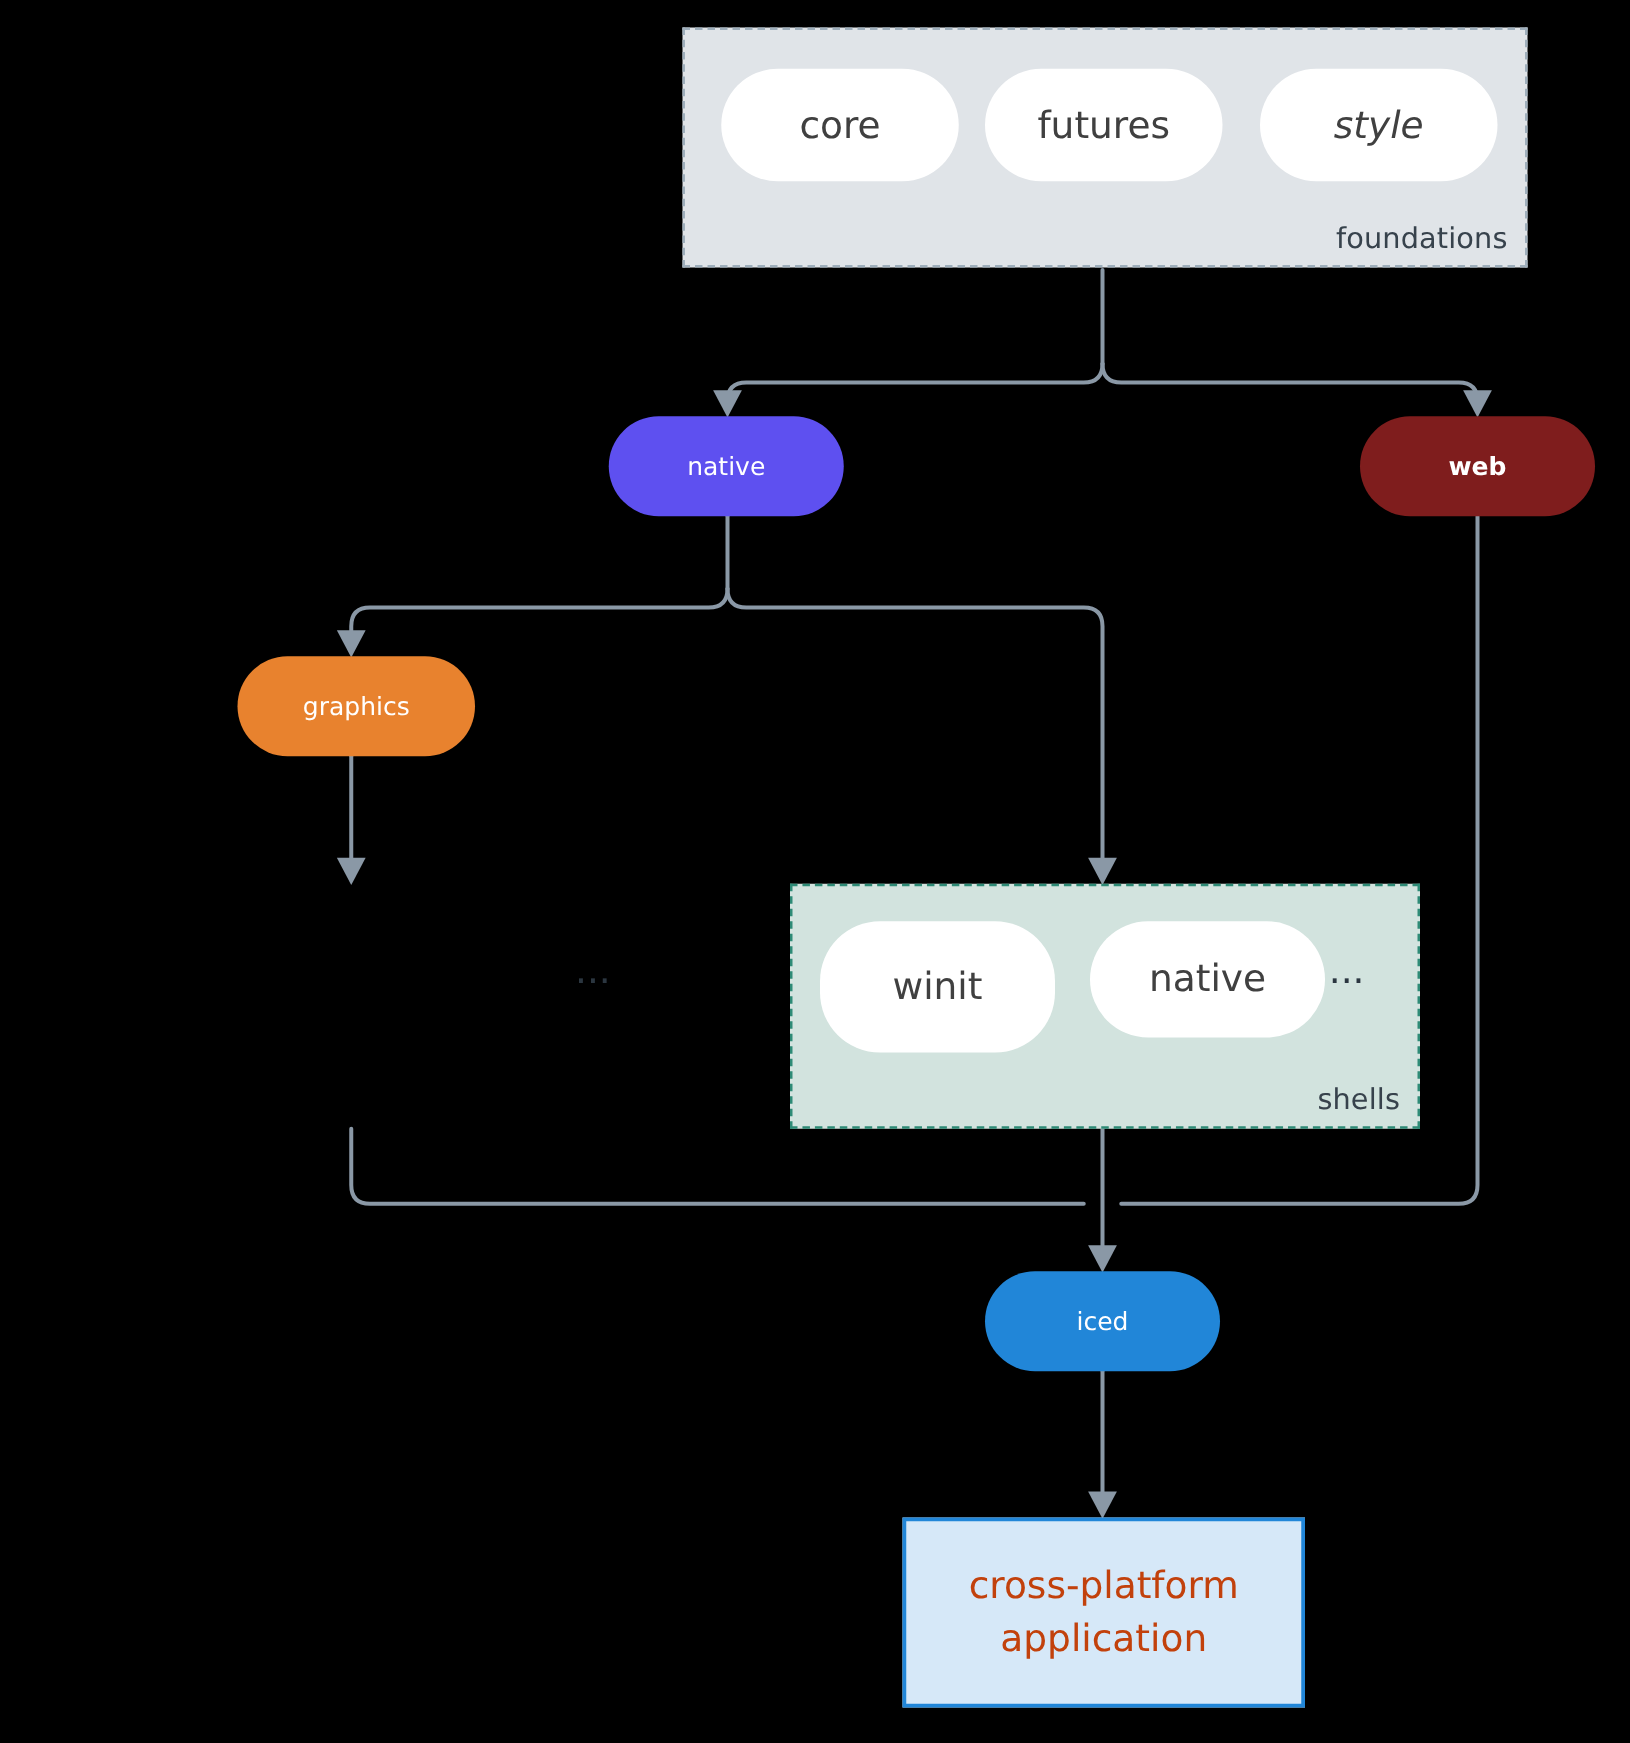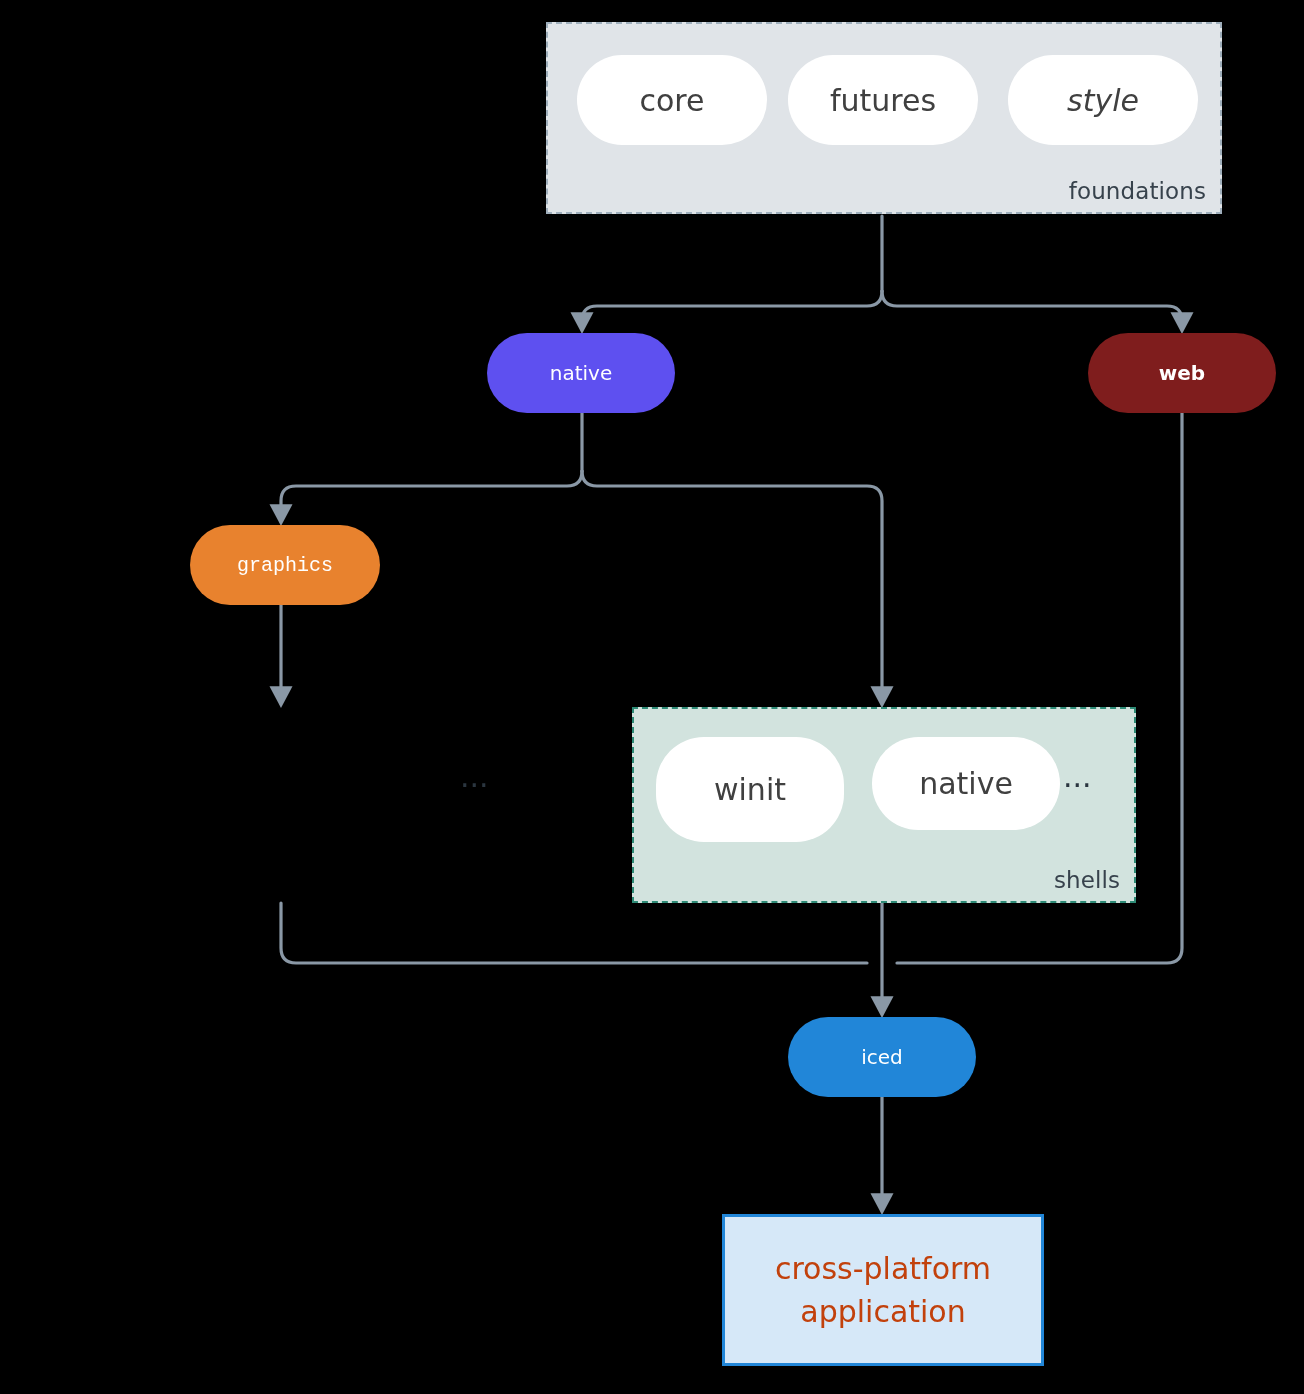--- a/index.html
+++ b/index.html
@@ -84,21 +84,21 @@
     display: flex;
     align-items: center;
     justify-content: center;
     border-radius: 48px;
     color: #FFFFFF;
     font-size: 20px;
     box-sizing: border-box;
   }
   #node-native  { left: 487px; top: 333px; width: 188px; height: 80px; background: #5E50F0; }
   #node-web     { left: 1088px; top: 333px; width: 188px; height: 80px; background: #7f1d1d; font-weight: bold; }
-  #node-graphics{ left: 190px; top: 525px; width: 190px; height: 80px; background: #E8822E; font-family: Liberation Mono, monospace; }
+  #node-graphics{ left: 190px; top: 525px; width: 190px; height: 80px; background: #E8822E; }
   #node-iced    { left: 788px; top: 1017px; width: 188px; height: 80px; background: #2186D8; }
 
   #node-core    { left: 29px; top: 31px; width: 190px; height: 90px; }
   #node-futures { left: 240px; top: 31px; width: 190px; height: 90px; }
   #node-style   { left: 460px; top: 31px; width: 190px; height: 90px; font-style: italic; }
 
   #node-wgpu    { left: 24px; top: 28px; width: 188px; height: 93px; }
   #node-glow    { left: 240px; top: 28px; width: 188px; height: 93px; }
   #node-winit   { left: 22px; top: 28px; width: 188px; height: 105px; }
   #node-glutin  { left: 238px; top: 28px; width: 188px; height: 93px; }

